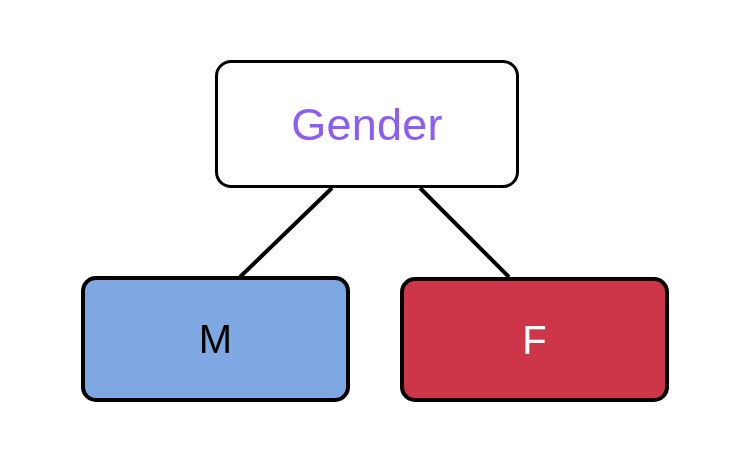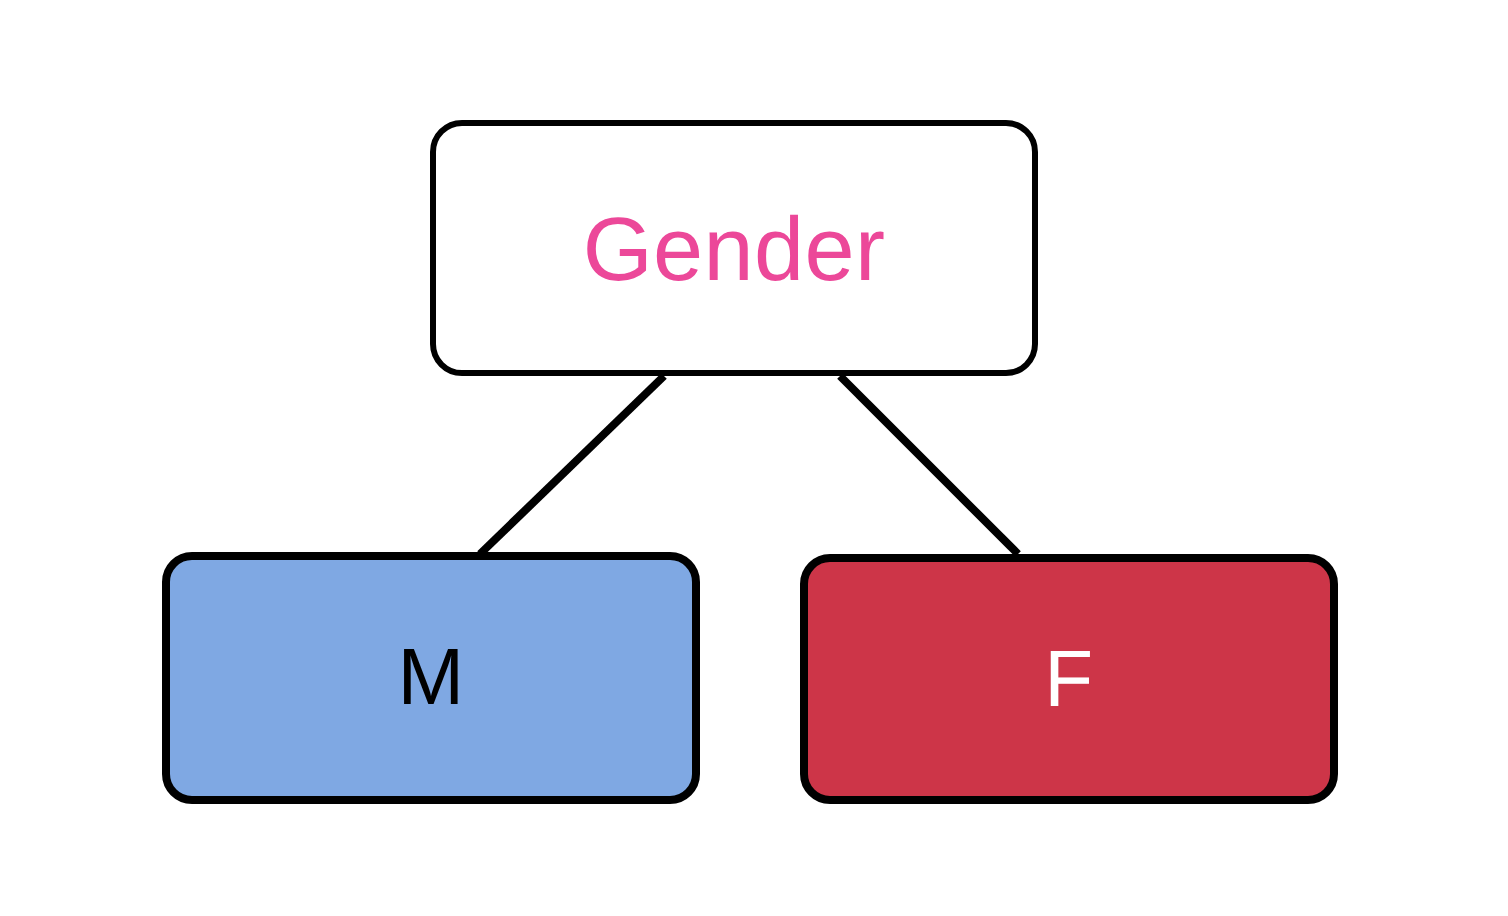--- a/index.html
+++ b/index.html
@@ -90,21 +90,21 @@
 <body>
 
 <div id="diagram-canvas" style="background: rgb(255, 255, 255);">
 
   <svg id="edge-layer" width="754" height="458" viewBox="0 0 754 458" xmlns="http://www.w3.org/2000/svg">
     <line x1="332" y1="188" x2="240" y2="277" stroke="#000000" stroke-width="4" stroke-linecap="butt"></line>
     <line x1="420" y1="188" x2="509" y2="277" stroke="#000000" stroke-width="4" stroke-linecap="butt"></line>
   </svg>
 
   <div id="node-root" class="tree-node" style="left: 215px; top: 60px; width: 304px; height: 128px; background: rgb(255, 255, 255); border-color: rgb(0, 0, 0);">
-    <span class="node-label" style="color: #ec4899;">Gender</span>
+    <span class="node-label" style="color: #8b5cf6;">Gender</span>
   </div>
 
   <div id="node-leaf-m" class="tree-node" style="left: 81px; top: 276px; width: 269px; height: 126px; background: rgb(127, 168, 227); border-color: rgb(0, 0, 0);">
     <span class="node-label" style="color: rgb(0, 0, 0);">M</span>
   </div>
 
   <div id="node-leaf-f" class="tree-node" style="left: 400px; top: 277px; width: 269px; height: 125px; background: rgb(205, 53, 72); border-color: rgb(0, 0, 0);">
     <span class="node-label" style="color: rgb(255, 255, 255);">F</span>
   </div>
 

